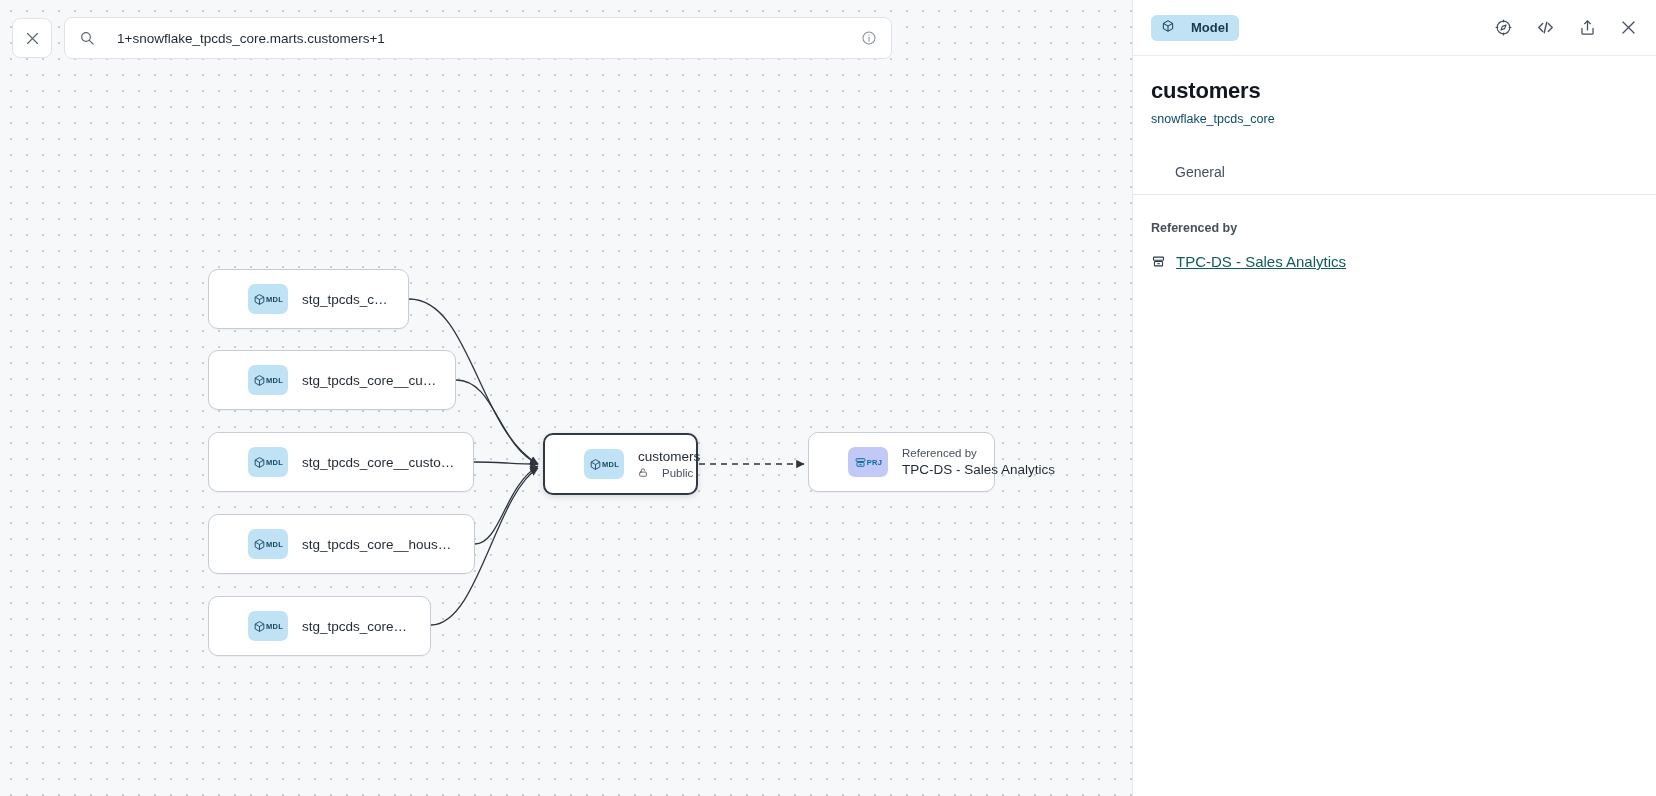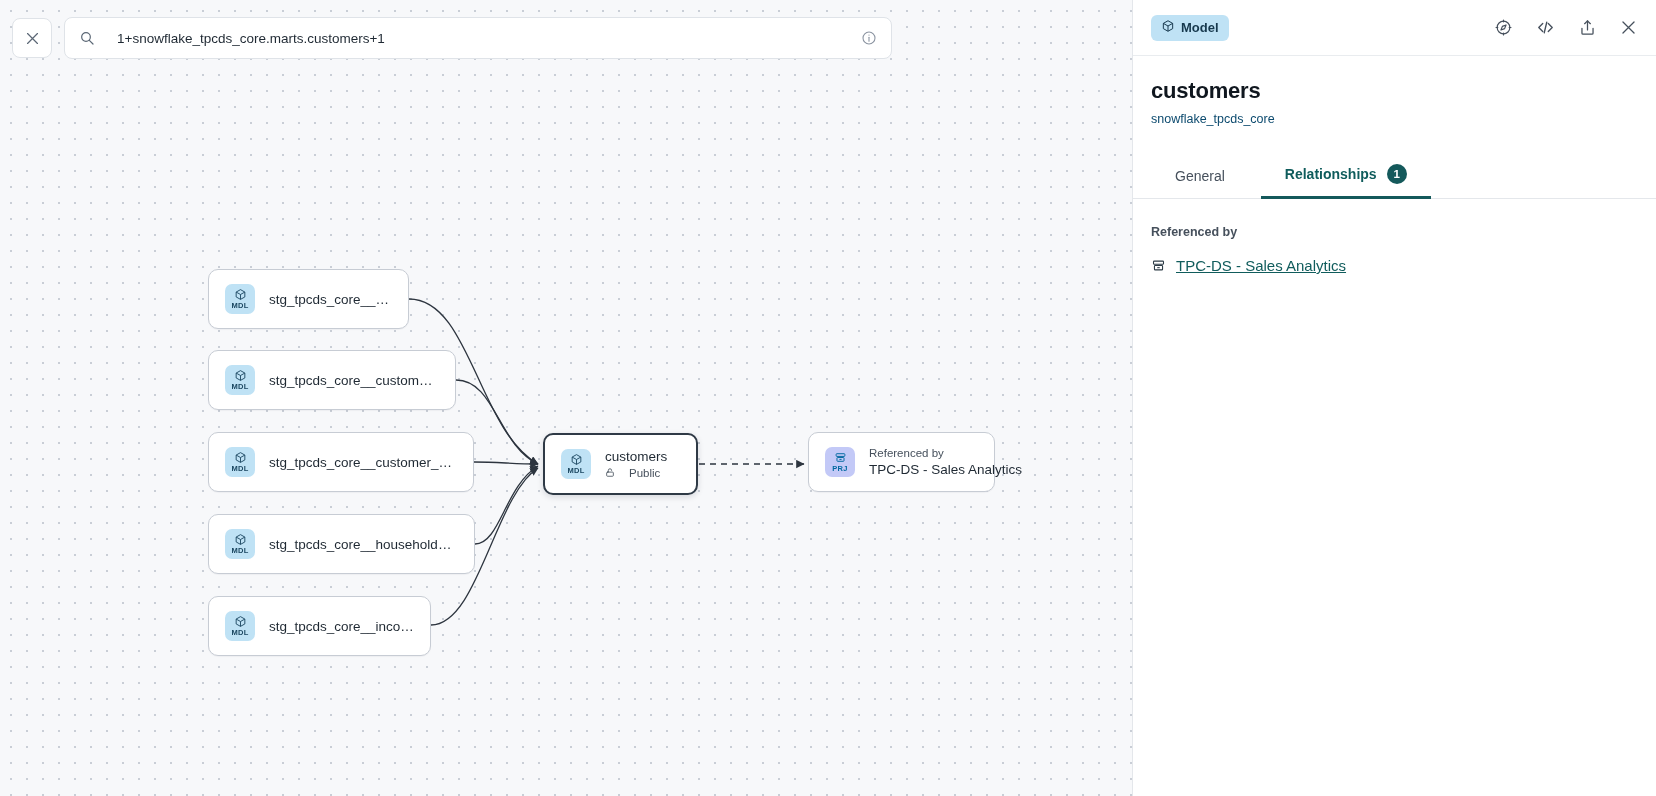--- a/index.html
+++ b/index.html
@@ -82,26 +82,27 @@
     gap: 14px;
     z-index: 3;
     cursor: pointer;
     box-shadow: 0 1px 1px rgba(16,24,40,.04);
   }
   .node.selected {
     border: 2px solid #2f3a46;
     box-shadow: 0 2px 6px rgba(16,24,40,.14);
   }
   .badge {
-    width: 30px; height: 30px;
+    width: 40px; height: 30px;
     border-radius: 7px;
-    display: flex; flex-direction: column;
+    display: flex; flex-direction: row;
     align-items: center; justify-content: center;
     flex: 0 0 auto;
     line-height: 1;
+    margin-left: 23px;
   }
   .badge.mdl { background: #bfe2f5; color: #1b4761; }
   .badge.prj { background: #c3c9f7; color: #0369a1; }
   .badge .b-text { font-size: 7.5px; font-weight: 700; letter-spacing: .3px; margin-top: 1px; }
   .node-label {
     font-size: 13.5px; color: #1f2933;
     white-space: nowrap; overflow: hidden; text-overflow: ellipsis;
   }
   .node-stack { display: flex; flex-direction: column; gap: 3px; min-width: 0; }
   .node-title { font-size: 13.5px; color: #1f2933; white-space: nowrap; }
@@ -125,33 +126,33 @@
     padding: 0 18px 0 18px;
     border-bottom: 1px solid #e9ecef;
     gap: 10px;
   }
   .type-chip {
     background: #bfe2f5;
     color: #16384d;
     border-radius: 6px;
     height: 26px;
     padding: 0 10px;
-    display: flex; align-items: center; gap: 6px;
+    display: flex; align-items: center; gap: 16px;
     font-size: 13px; font-weight: 600;
     cursor: pointer;
   }
   .panel-actions { margin-left: auto; display: flex; align-items: center; gap: 22px; color: #46505c; }
   .panel-actions .act { display: flex; align-items: center; cursor: pointer; }
 
   .panel-head { padding: 22px 18px 0 18px; }
   .panel-title { font-size: 22px; font-weight: 700; color: #10171f; letter-spacing: -.2px; }
   .panel-sub { font-size: 12.5px; color: #0c4a6e; margin-top: 8px; }
 
   .tabs {
-    display: flex; align-items: flex-end; gap: 12px;
+    display: flex; align-items: flex-end; gap: 4px;
     padding: 0 18px;
     margin-top: 28px;
     border-bottom: 1px solid #e4e7eb;
   }
   .tab {
     padding: 10px 24px 12px 24px;
     font-size: 14px;
     color: #46505c;
     cursor: pointer;
     display: flex; align-items: center; gap: 10px;
@@ -379,24 +380,20 @@
 
     <div class="panel-head">
       <div class="panel-title">customers</div>
       <div class="panel-sub">snowflake_tpcds_core</div>
     </div>
 
     <div class="tabs">
       <div class="tab">
         <span>General</span>
       </div>
-      <div class="tab active">
-        <span>Relationships</span>
-        <span class="tab-count">1</span>
-      </div>
     </div>
 
     <div class="panel-body">
       <div class="section-label">Referenced by</div>
       <div class="ref-item">
         <span class="ref-icon">
           <svg width="15" height="15" viewBox="0 0 24 24" fill="none" stroke="currentColor" stroke-width="1.7" stroke-linejoin="round">
             <rect x="4" y="5" width="16" height="5" rx="1.2"></rect>
             <rect x="5.5" y="12" width="13" height="7" rx="1.2"></rect>
             <path d="M10 15.5h4"></path>

